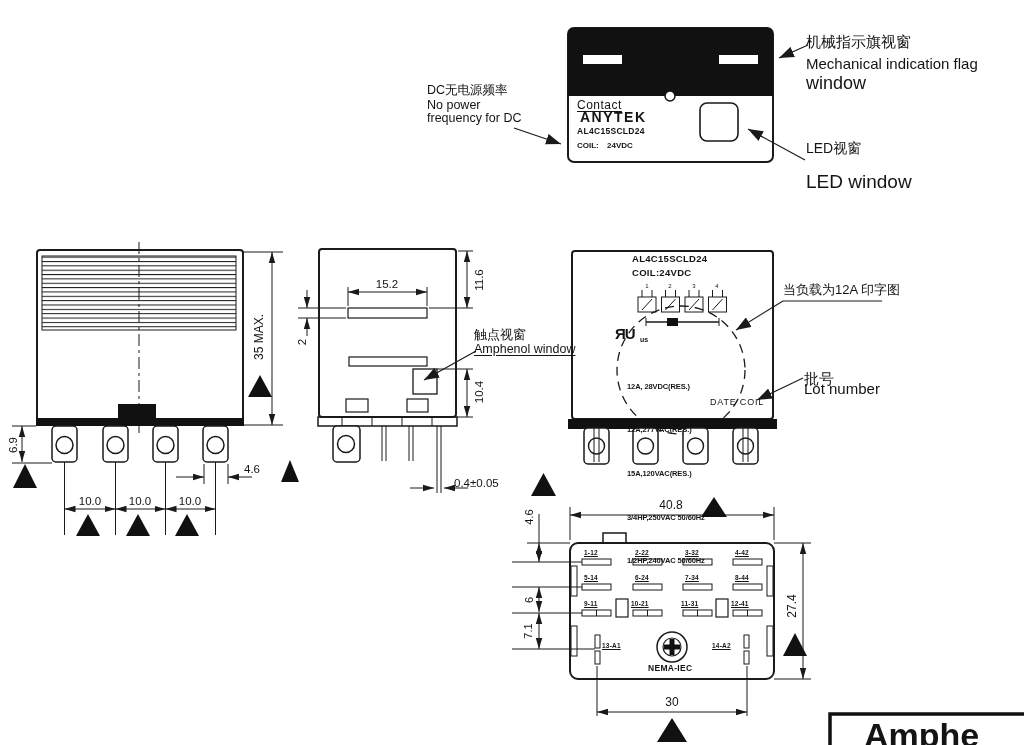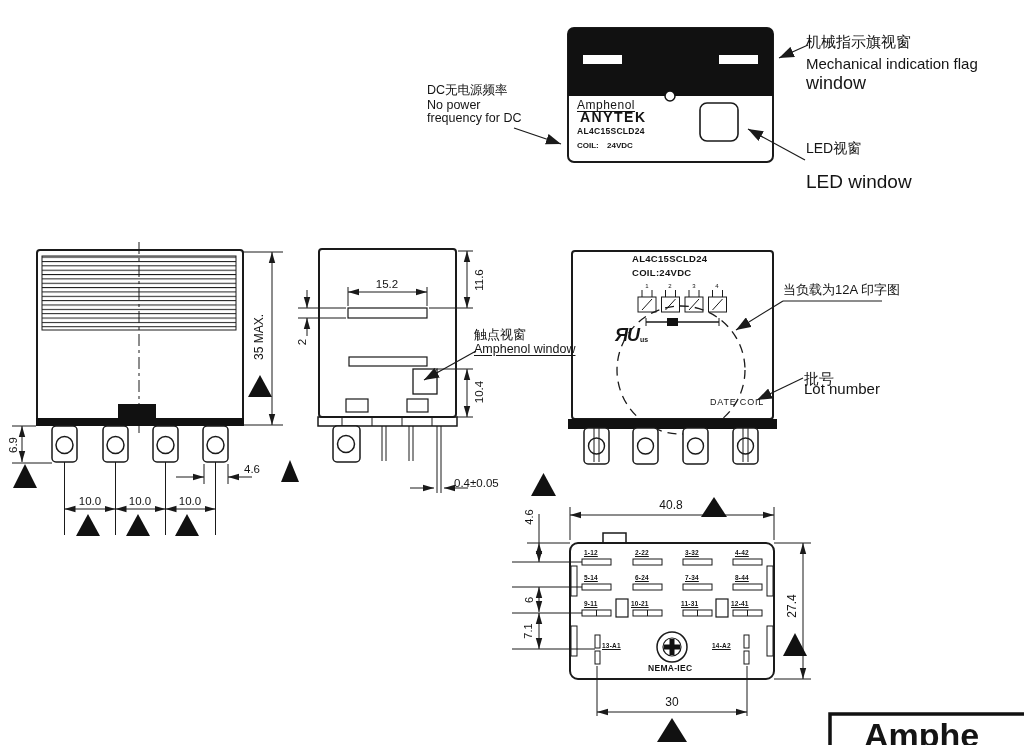--- a/index.html
+++ b/index.html
@@ -267,21 +267,21 @@
     <g fill="#111" stroke="none">
       <polygon points="701,517 727,517 714,497"></polygon>
       <polygon points="783,656 807,656 795,633"></polygon>
       <polygon points="657,742 687,742 672,718"></polygon>
     </g>
   </g>
 
   <rect x="830" y="714" width="196" height="40" stroke="#111" stroke-width="3.5" fill="#fff"></rect>
 </svg>
 
-<span class="lbl u" style="left:577px;top:99px;font-size:12px;letter-spacing:.5px">Amphenol</span>
+<span class="lbl u" style="left:577px;top:99px;font-size:12px;letter-spacing:.5px">Contact</span>
 <span class="lbl b" style="left:580px;top:110px;font-size:14px;letter-spacing:1.5px">ANYTEK</span>
 <span class="lbl b" style="left:577px;top:127px;font-size:8.5px;letter-spacing:.3px">AL4C15SCLD24</span>
 <span class="lbl b" style="left:577px;top:142px;font-size:8px">COIL:</span>
 <span class="lbl b" style="left:607px;top:142px;font-size:8px">24VDC</span>
 
 <span class="lbl" style="left:806px;top:34px;font-size:15px">机械指示旗视窗</span>
 <span class="lbl" style="left:806px;top:56px;font-size:15px">Mechanical indication flag</span>
 <span class="lbl" style="left:806px;top:74px;font-size:18px">window</span>
 <span class="lbl" style="left:806px;top:141px;font-size:14px">LED视窗</span>
 <span class="lbl" style="left:806px;top:172px;font-size:19px">LED window</span>
@@ -303,22 +303,29 @@
 <span class="lbl dim" style="left:454px;top:477px">0.4±0.05</span>
 <span class="lbl" style="left:474px;top:328px;font-size:13px">触点视窗</span>
 <span class="lbl u" style="left:474px;top:343px;font-size:12.5px">Amphenol window</span>
 
 <span class="lbl b" style="left:632px;top:254px;font-size:9.5px;letter-spacing:.3px">AL4C15SCLD24</span>
 <span class="lbl b" style="left:632px;top:268px;font-size:9.5px;letter-spacing:.3px">COIL:24VDC</span>
 <span class="lbl ctr" style="left:647px;top:286px;font-size:6px">1</span>
 <span class="lbl ctr" style="left:670px;top:286px;font-size:6px">2</span>
 <span class="lbl ctr" style="left:694px;top:286px;font-size:6px">3</span>
 <span class="lbl ctr" style="left:717px;top:286px;font-size:6px">4</span>
-<span class="lbl b" style="left:615px;top:326px;font-size:18px;letter-spacing:-1px;font-style:italic">ЯU</span>
+<span class="lbl b" style="left:615px;top:326px;font-size:15px;letter-spacing:-1px;">ЯU</span>
 <span class="lbl b" style="left:640px;top:336px;font-size:7px">us</span>
+<div class="lbl" style="left:627px;top:347px">
+  <div class="rat">12A, 28VDC(RES.)</div>
+  <div class="rat">12A,277VAC(RES.)</div>
+  <div class="rat">15A,120VAC(RES.)</div>
+  <div class="rat">3/4HP,250VAC 50/60Hz</div>
+  <div class="rat">1/2HP,240VAC 50/60Hz</div>
+</div>
 <span class="lbl" style="left:710px;top:398px;font-size:9px;letter-spacing:.8px">DATE COIL</span>
 <span class="lbl" style="left:783px;top:283px;font-size:13px">当负载为12A 印字图</span>
 <span class="lbl" style="left:804px;top:371px;font-size:15px">批号</span>
 <span class="lbl" style="left:804px;top:381px;font-size:15px">Lot number</span>
 
 <span class="lbl ctr" style="left:671px;top:505px;font-size:12px">40.8</span>
 <span class="lbl rot" style="left:792px;top:606px;font-size:12px">27.4</span>
 <span class="lbl ctr" style="left:672px;top:702px;font-size:12px">30</span>
 <span class="lbl rot" style="left:530px;top:517px;font-size:11px">4.6</span>
 <span class="lbl rot" style="left:530px;top:600px;font-size:11px">6</span>

